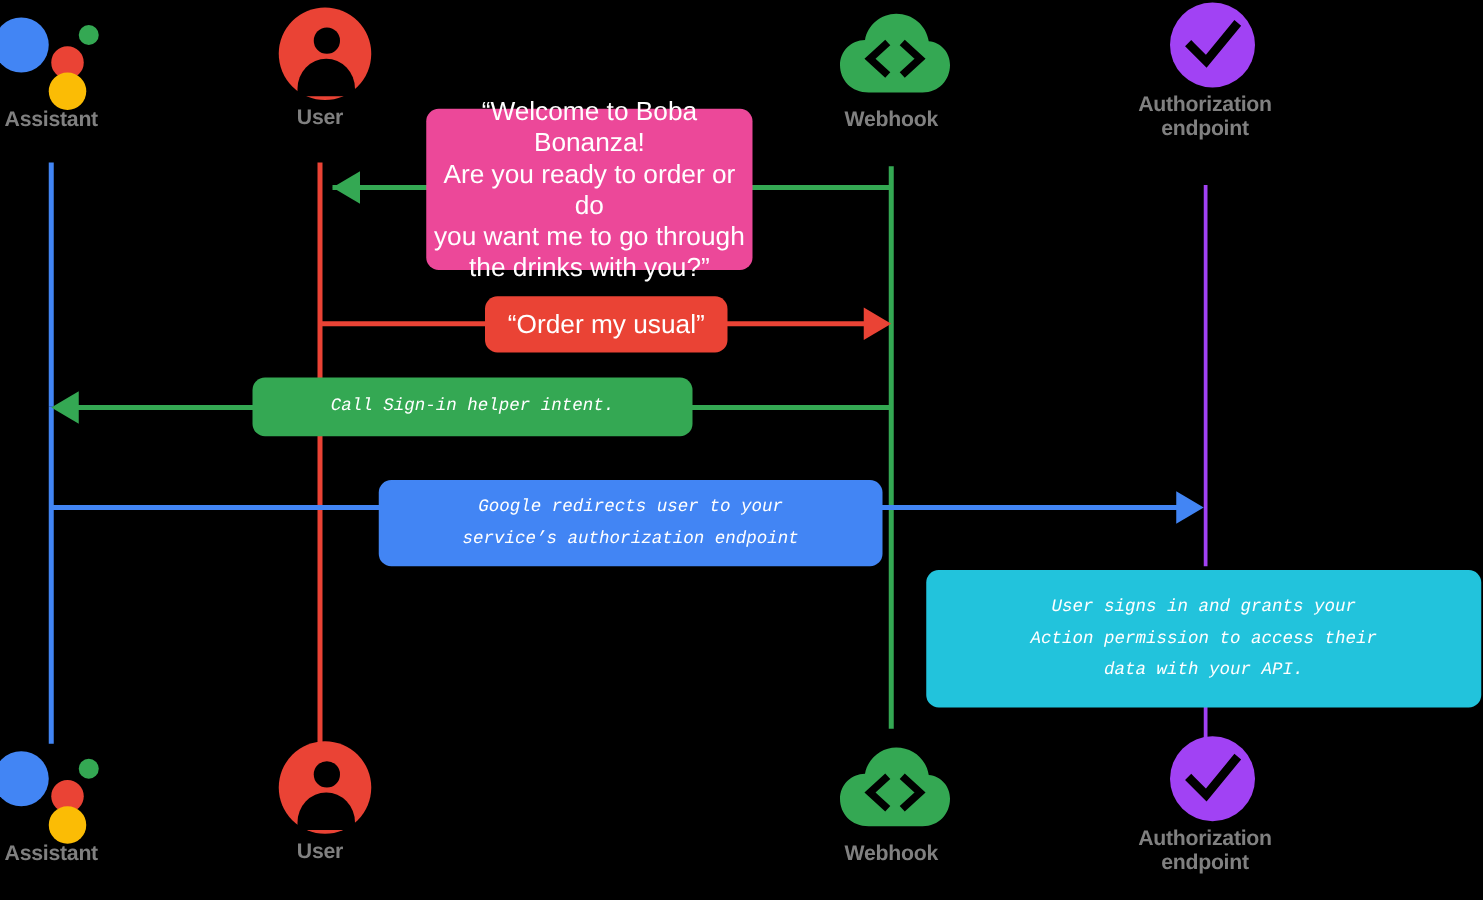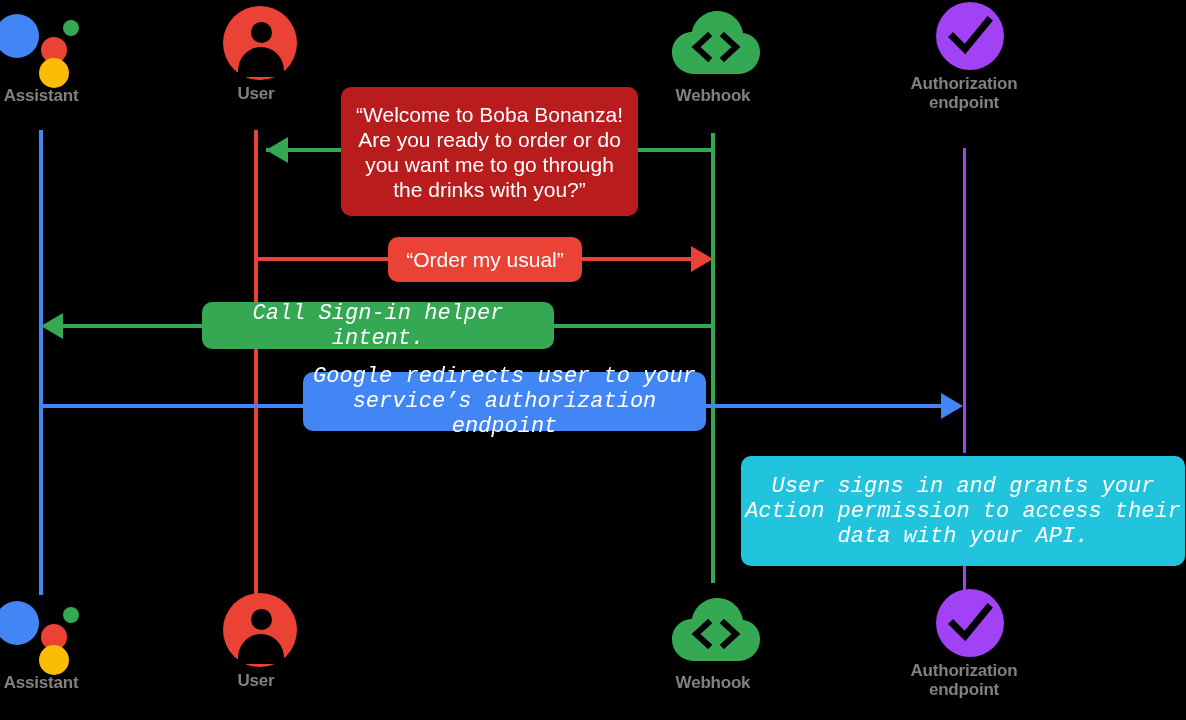--- a/index.html
+++ b/index.html
@@ -101,61 +101,61 @@
     border-radius: 10px;
     color: #FFFFFF;
     box-sizing: border-box;
     display: flex;
     align-items: center;
     justify-content: center;
     text-align: center;
   }
   .msg-box .txt { white-space: pre-line; width: 100%; }
   .sans  { font-family: "Liberation Sans", sans-serif; font-size: 21px; line-height: 25px; }
-  .mono  { font-family: "Liberation Mono", "DejaVu Sans Mono", monospace; font-style: italic; font-size: 22px; line-height: 25px; }
+  .mono  { font-family: "Liberation Mono", "DejaVu Sans Mono", monospace; font-style: italic; font-size: 14px; line-height: 25px; }
 </style>
 </head>
 <body>
 
 <div id="diagram">
 
   <div class="lifeline" style="left:39px; top:130px; height:195px; background:#4285F4;"></div>
   <div class="lifeline" style="left:39px; top:325px; height:270px; background:#4285F4;"></div>
 
   <div class="lifeline" style="left:254px; top:130px; height:465px; background:#EA4335;"></div>
 
   <div class="lifeline" style="left:711px; top:133px; height:450px; background:#34A853;"></div>
 
   <div class="lifeline thin" style="left:963px; top:148px; height:305px; background:#A142F4;"></div>
   <div class="lifeline thin" style="left:963px; top:565px; height:30px; background:#A142F4;"></div>
 
   <div class="msg-line" style="left:266px; top:148px; width:447px; background:#34A853;"></div>
   <div class="arrow" style="left:266px; top:137px; border-right:22px solid #34A853;"></div>
-  <div class="msg-box sans" style="left:341px; top:87px; width:297px; height:129px; background:#b91c1c;">
+  <div class="msg-box sans" style="left:341px; top:87px; width:261px; height:129px; background:#ec4899;">
     <span class="txt">“Welcome to Boba Bonanza!
 Are you ready to order or do
 you want me to go through
 the drinks with you?”</span>
   </div>
 
   <div class="msg-line" style="left:256px; top:257px; width:436px; background:#EA4335;"></div>
   <div class="arrow" style="left:691px; top:246px; border-left:22px solid #EA4335;"></div>
   <div class="msg-box sans" style="left:388px; top:237px; width:194px; height:45px; background:#EA4335;align-items:center;">
     <span class="txt">“Order my usual”</span>
   </div>
 
   <div class="msg-line" style="left:60px; top:324px; width:653px; background:#34A853;"></div>
   <div class="arrow" style="left:41px; top:313px; border-right:22px solid #34A853;"></div>
   <div class="msg-box mono" style="left:202px; top:302px; width:352px; height:47px; background:#34A853;">
     <span class="txt">Call Sign-in helper intent.</span>
   </div>
 
   <div class="msg-line" style="left:41px; top:404px; width:901px; background:#4285F4;"></div>
   <div class="arrow" style="left:941px; top:393px; border-left:22px solid #4285F4;"></div>
-  <div class="msg-box mono" style="left:303px; top:372px; width:403px; height:59px; background:#4285F4;">
+  <div class="msg-box mono" style="left:303px; top:384px; width:403px; height:69px; background:#4285F4;">
     <span class="txt">Google redirects user to your
 service’s authorization endpoint</span>
   </div>
 
   <div class="msg-box mono" style="left:741px; top:456px; width:444px; height:110px; background:#22C3DC;justify-content:flex-end;">
     <span class="txt">User signs in and grants your
 Action permission to access their
 data with your API.</span>
   </div>
 

